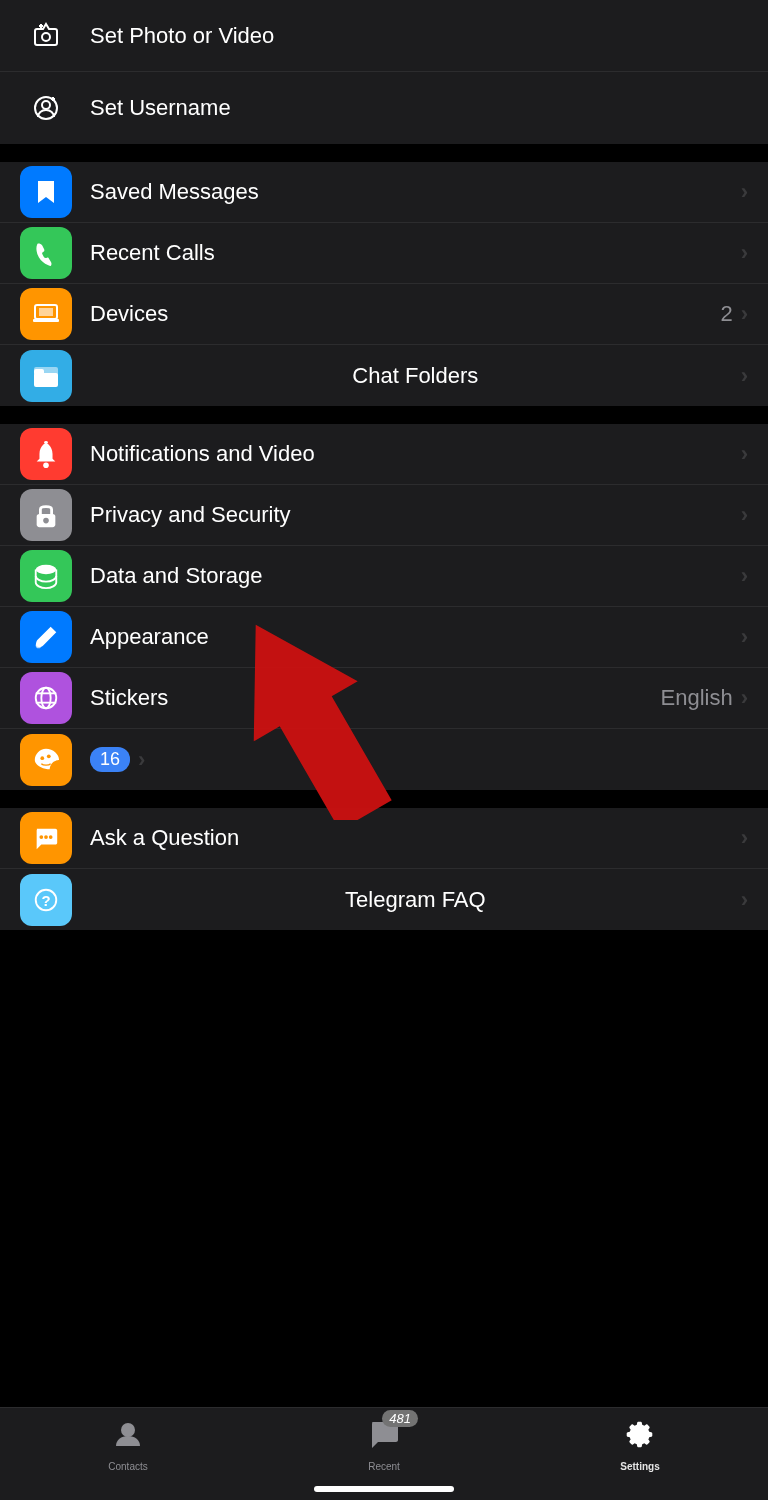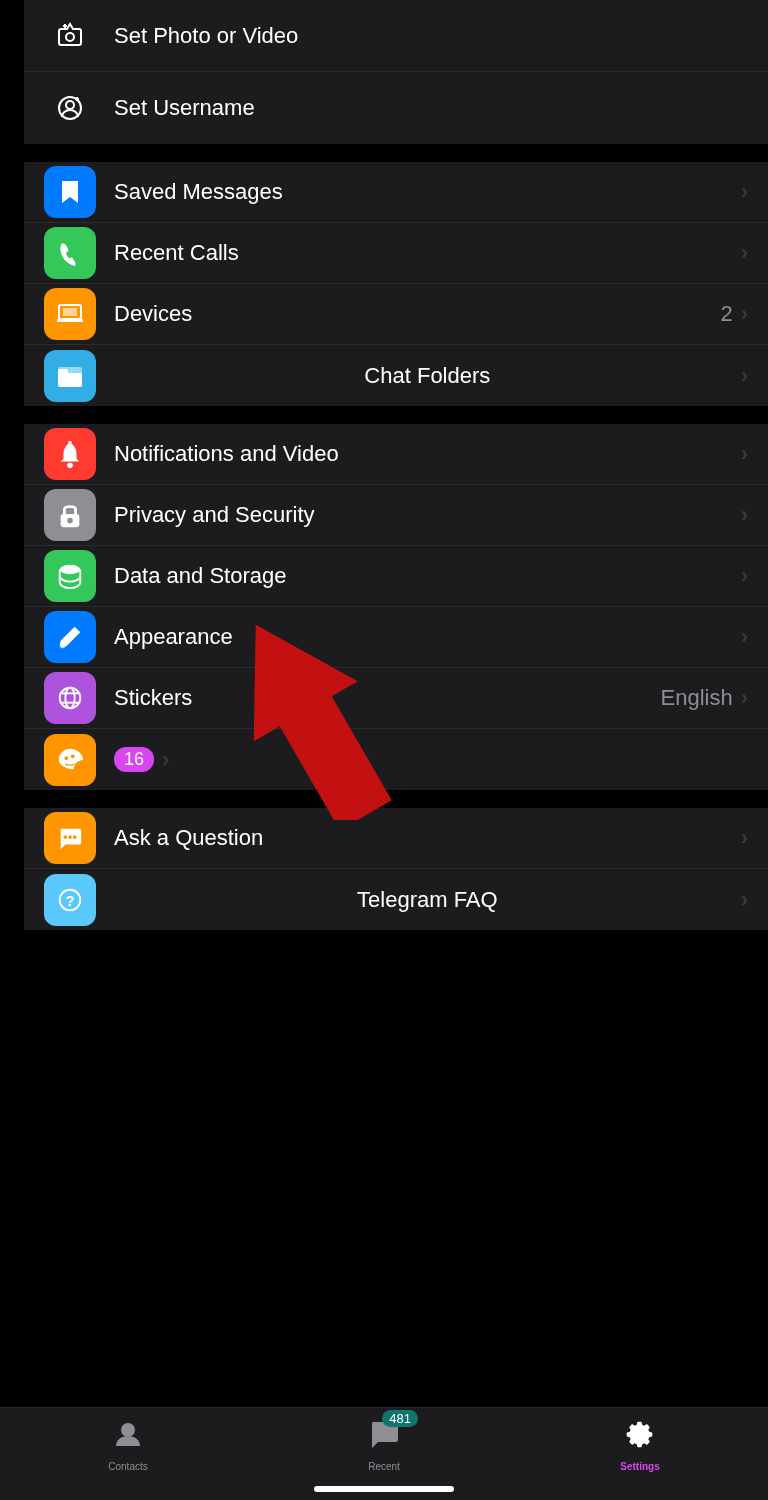--- a/index.html
+++ b/index.html
@@ -76,21 +76,21 @@
       margin-right: 8px;
     }
 
     .menu-item-chevron {
       color: #3a3a3c;
       font-size: 22px;
       font-weight: 600;
     }
 
     .badge {
-      background: #d946ef;
+      background: #3b82f6;
       border-radius: 12px;
       padding: 2px 10px;
       font-size: 18px;
       color: #fff;
       margin-right: 8px;
     }
 
     
     .top-section {
       background: #1c1c1e;
@@ -169,39 +169,38 @@
     .tab-icon.active {
       color: #fff;
     }
 
     .tab-label {
       font-size: 10px;
       color: #8e8e93;
     }
 
     .tab-label.active {
-      color: #d946ef;
+      color: #e5e5e5;
       font-weight: 600;
     }
 
     .home-indicator {
       position: fixed;
       bottom: 8px;
       left: 50%;
       transform: translateX(-50%);
       width: 140px;
       height: 6px;
       background: #fff;
       border-radius: 3px;
       z-index: 300;
     }
 
     .content-area {
       padding-bottom: 110px;
-      padding-left: 24px;
     }
 
     
     .svg-icon {
       width: 30px;
       height: 30px;
       fill: white;
     }
   </style>
 </head>
@@ -414,21 +413,21 @@
       </svg>
     </div>
     <span class="tab-label">Contacts</span>
   </div>
 
   <div class="tab-item">
     <div class="tab-icon" style="position:relative;">
       <svg width="32" height="32" viewBox="0 0 32 32" fill="#8e8e93">
         <path d="M4 4 L28 4 C29.1 4 30 4.9 30 6 L30 22 C30 23.1 29.1 24 28 24 L10 24 L4 30 L4 24 L4 6 C4 4.9 4.9 4 4 4 Z"></path>
       </svg>
-      <span style="position:absolute;top:-8px;right:-18px;background:#0f766e;border-radius:12px;padding:1px 7px;font-size:13px;color:#fff;min-width:28px;text-align:center;">481</span>
+      <span style="position:absolute;top:-8px;right:-18px;background:#737373;border-radius:12px;padding:1px 7px;font-size:13px;color:#fff;min-width:28px;text-align:center;font-style:italic;">481</span>
     </div>
     <span class="tab-label">Recent</span>
   </div>
 
   <div class="tab-item">
     <div class="tab-icon active">
       <svg width="32" height="32" viewBox="0 0 32 32" fill="#fff">
         <path d="M16 10 C12.7 10 10 12.7 10 16 C10 19.3 12.7 22 16 22 C19.3 22 22 19.3 22 16 C22 12.7 19.3 10 16 10 Z M16 20 C13.8 20 12 18.2 12 16 C12 13.8 13.8 12 16 12 C18.2 12 20 13.8 20 16 C20 18.2 18.2 20 16 20 Z"></path>
         <path d="M27.3 14.2 L25.2 13.8 C25 13 24.7 12.3 24.3 11.7 L25.5 9.9 C25.8 9.4 25.7 8.8 25.3 8.4 L23.6 6.7 C23.2 6.3 22.6 6.2 22.1 6.5 L20.3 7.7 C19.7 7.3 19 7 18.2 6.8 L17.8 4.7 C17.7 4.1 17.1 3.7 16.5 3.7 L14.5 3.7 C13.9 3.7 13.3 4.1 13.2 4.7 L12.8 6.8 C12 7 11.3 7.3 10.7 7.7 L8.9 6.5 C8.4 6.2 7.8 6.3 7.4 6.7 L5.7 8.4 C5.3 8.8 5.2 9.4 5.5 9.9 L6.7 11.7 C6.3 12.3 6 13 5.8 13.8 L3.7 14.2 C3.1 14.3 2.7 14.9 2.7 15.5 L2.7 17.5 C2.7 18.1 3.1 18.7 3.7 18.8 L5.8 19.2 C6 20 6.3 20.7 6.7 21.3 L5.5 23.1 C5.2 23.6 5.3 24.2 5.7 24.6 L7.4 26.3 C7.8 26.7 8.4 26.8 8.9 26.5 L10.7 25.3 C11.3 25.7 12 26 12.8 26.2 L13.2 28.3 C13.3 28.9 13.9 29.3 14.5 29.3 L16.5 29.3 C17.1 29.3 17.7 28.9 17.8 28.3 L18.2 26.2 C19 26 19.7 25.7 20.3 25.3 L22.1 26.5 C22.6 26.8 23.2 26.7 23.6 26.3 L25.3 24.6 C25.7 24.2 25.8 23.6 25.5 23.1 L24.3 21.3 C24.7 20.7 25 20 25.2 19.2 L27.3 18.8 C27.9 18.7 28.3 18.1 28.3 17.5 L28.3 15.5 C28.3 14.9 27.9 14.3 27.3 14.2 Z"></path>
       </svg>

